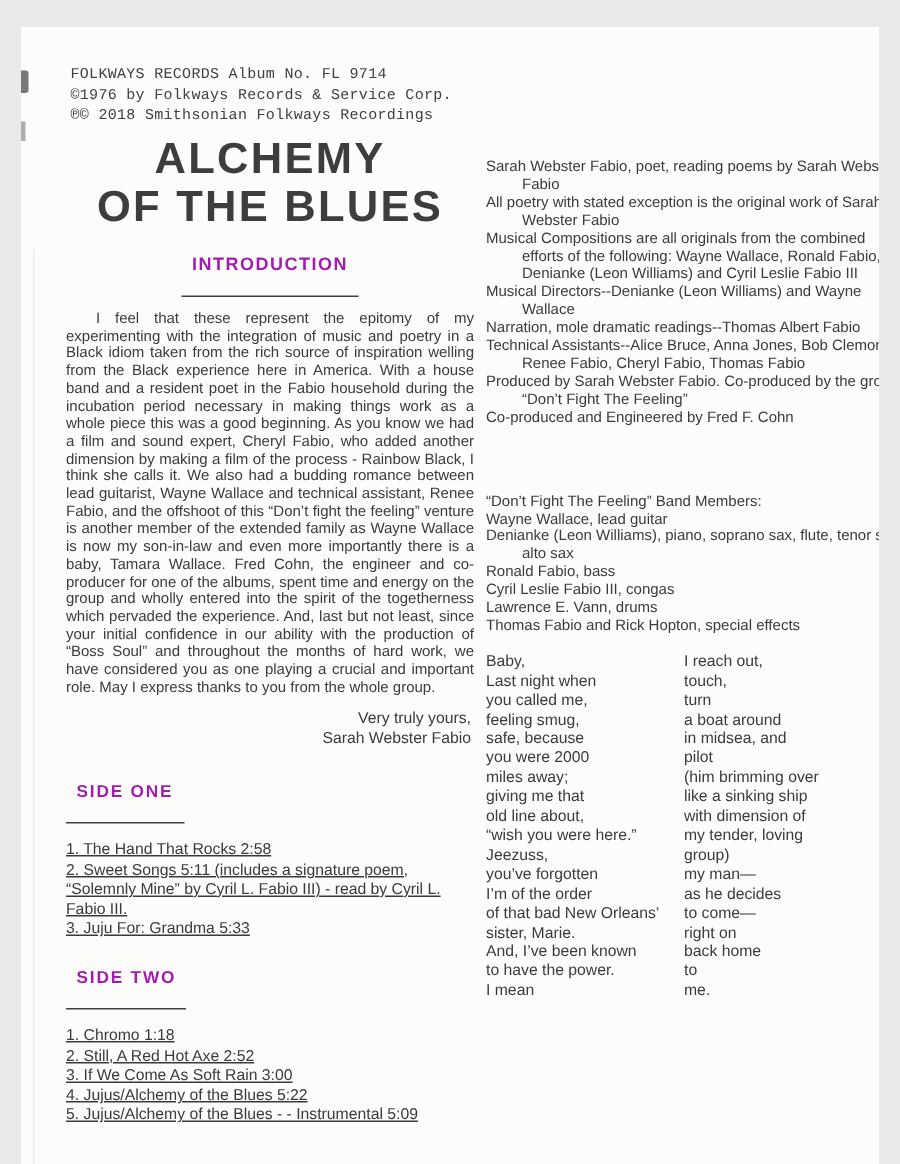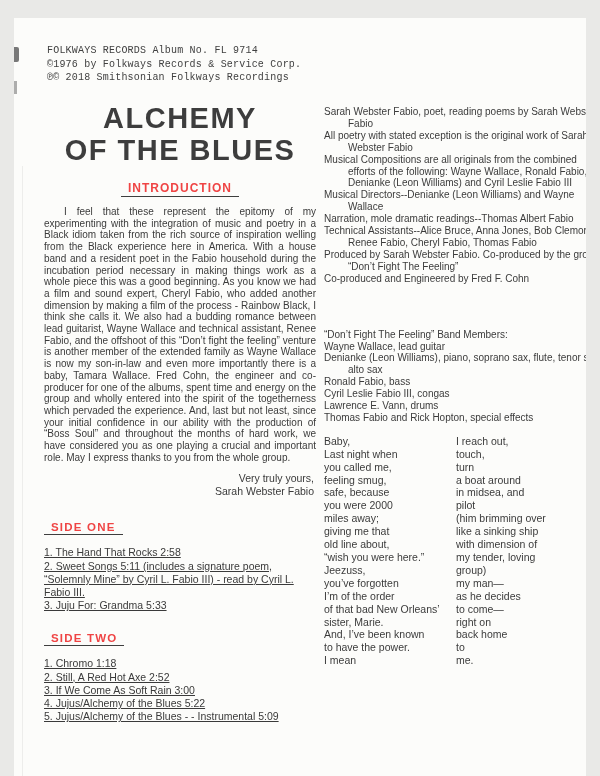--- a/index.html
+++ b/index.html
@@ -12,25 +12,25 @@
   .artifact-1 { position:absolute; left:0; top:29px; width:5px; height:15px; background:#4c4c4c; border-radius:0 2px 2px 0; opacity:.75; }
   .artifact-2 { position:absolute; left:0; top:63px; width:3px; height:13px; background:#6b6b6b; opacity:.55; }
   .artifact-line { position:absolute; left:8px; top:148px; bottom:0; width:1px; background:rgba(60,60,60,.08); }
 
   .publisher {
     position:absolute; left:33px; top:26px;
     font-family:"Liberation Mono","DejaVu Sans Mono",monospace;
     font-size:10px; line-height:13.5px; letter-spacing:.2px; color:#404040;
   }
 
-  .col-left { position:absolute; left:30px; top:84px; width:272px; }
+  .col-left { position:absolute; left:30px; top:72px; width:272px; }
   .album-title { font-size:29px; line-height:32px; font-weight:700; letter-spacing:1.5px; text-align:center; color:#3d3d3d; }
   .album-title .t-line { display:block; }
   .center { text-align:center; }
-  .underlined-heading { display:inline-block; border-bottom:1.5px solid #3e3e3e; padding:0 7px 1px; font-weight:700; color:#ef4444; }
+  .underlined-heading { display:inline-block; border-bottom:1.5px solid #3e3e3e; padding:0 7px 14px; font-weight:700; color:#a21caf; }
   .intro-h { margin-top:15px; font-size:12px; letter-spacing:1px; }
   .intro-body { margin-top:9px; font-size:10px; line-height:11.7px; text-align:justify; text-indent:20px; color:#3b3b3b; }
   .signoff { margin-top:9px; text-align:right; font-size:10.5px; line-height:12.5px; padding-right:2px; }
   .side-block-1 { margin-top:20px; }
   .side-block-2 { margin-top:16px; }
   .side-h { font-size:11.5px; letter-spacing:1.2px; }
   .track-list { margin-top:11px; font-size:10.5px; line-height:13.2px;text-decoration:underline; }
 
   .col-right { position:absolute; left:310px; top:88px; width:278px; font-size:10px; line-height:11.9px; color:#3b3b3b; }
   .credit { padding-left:24px; text-indent:-24px; }

